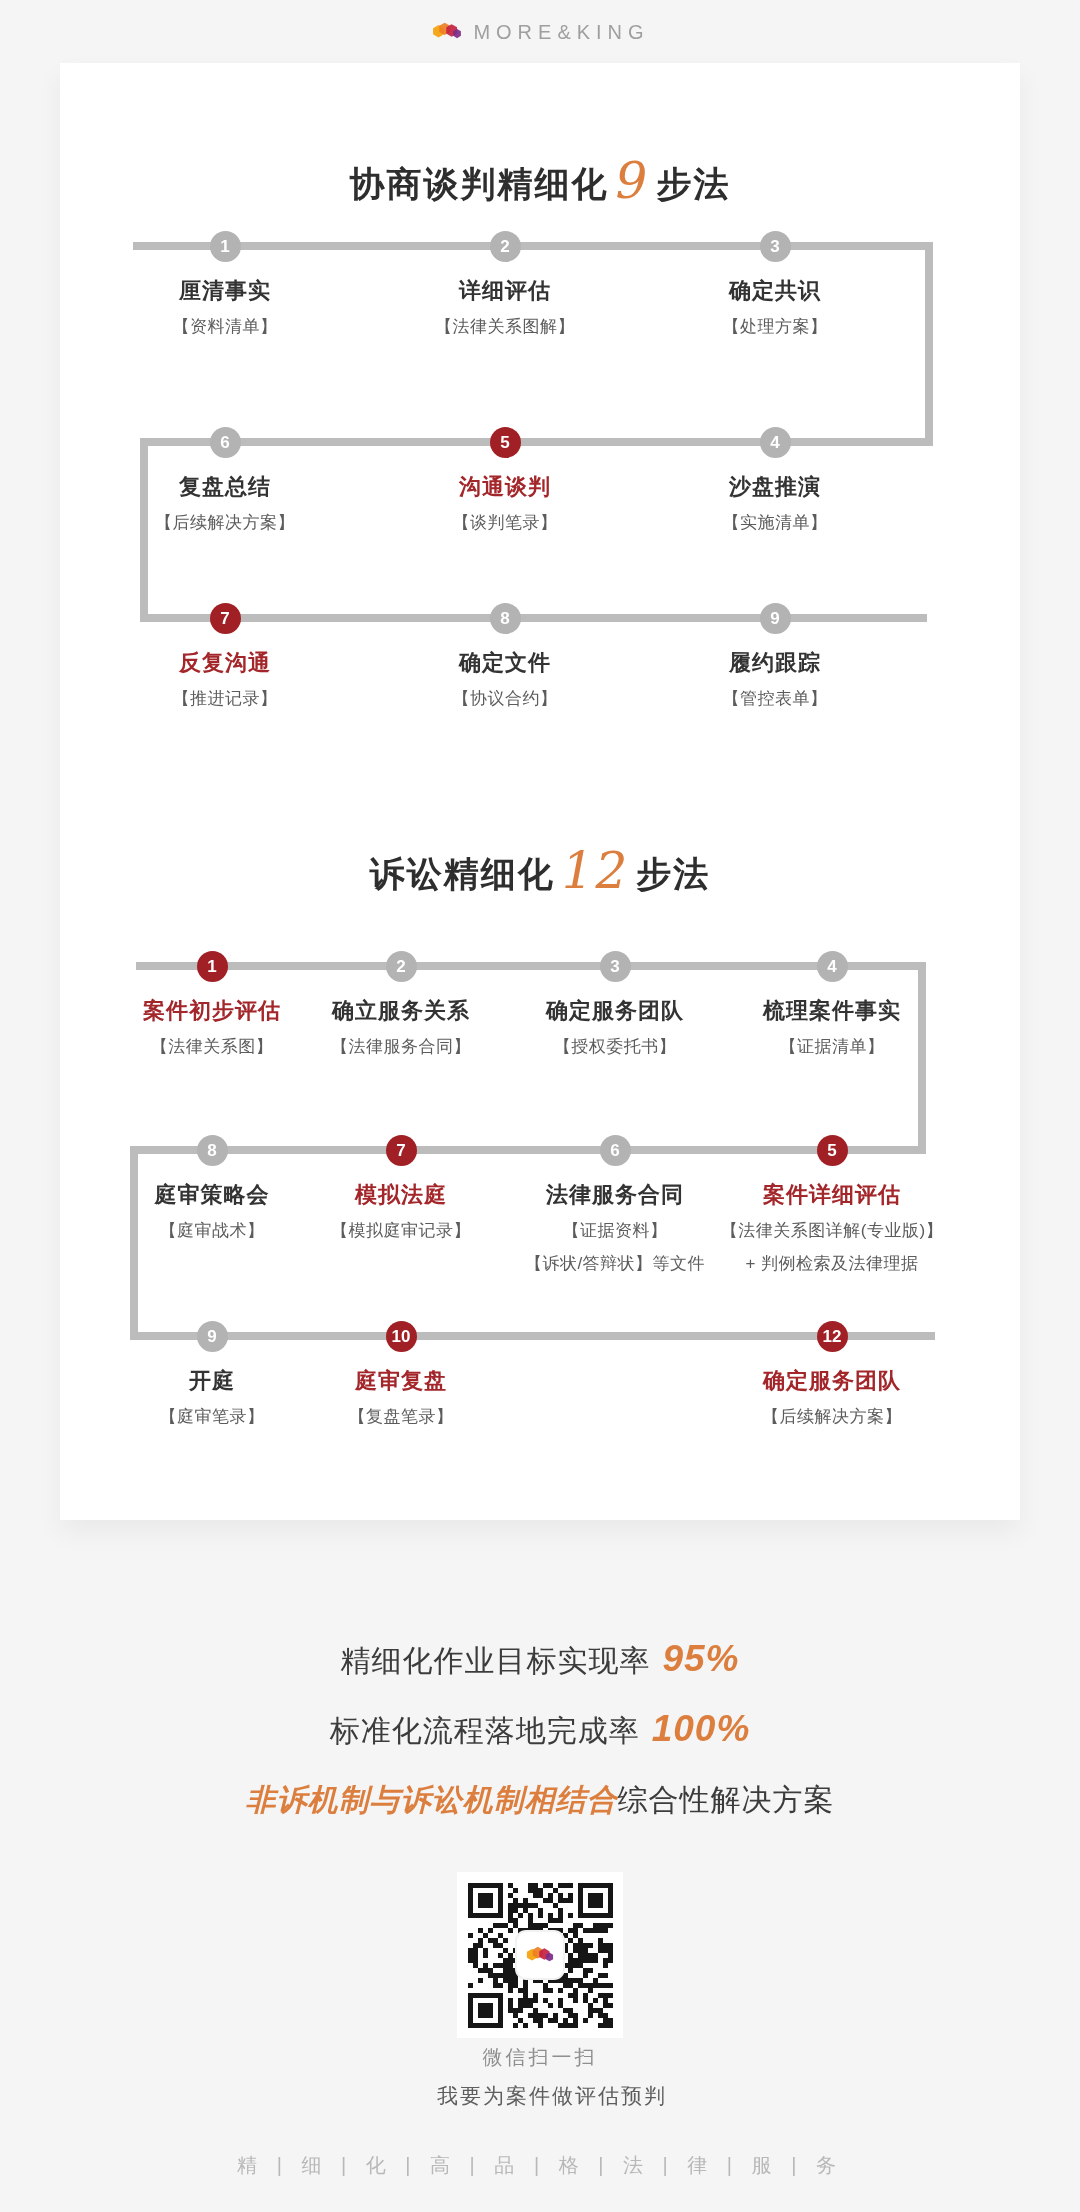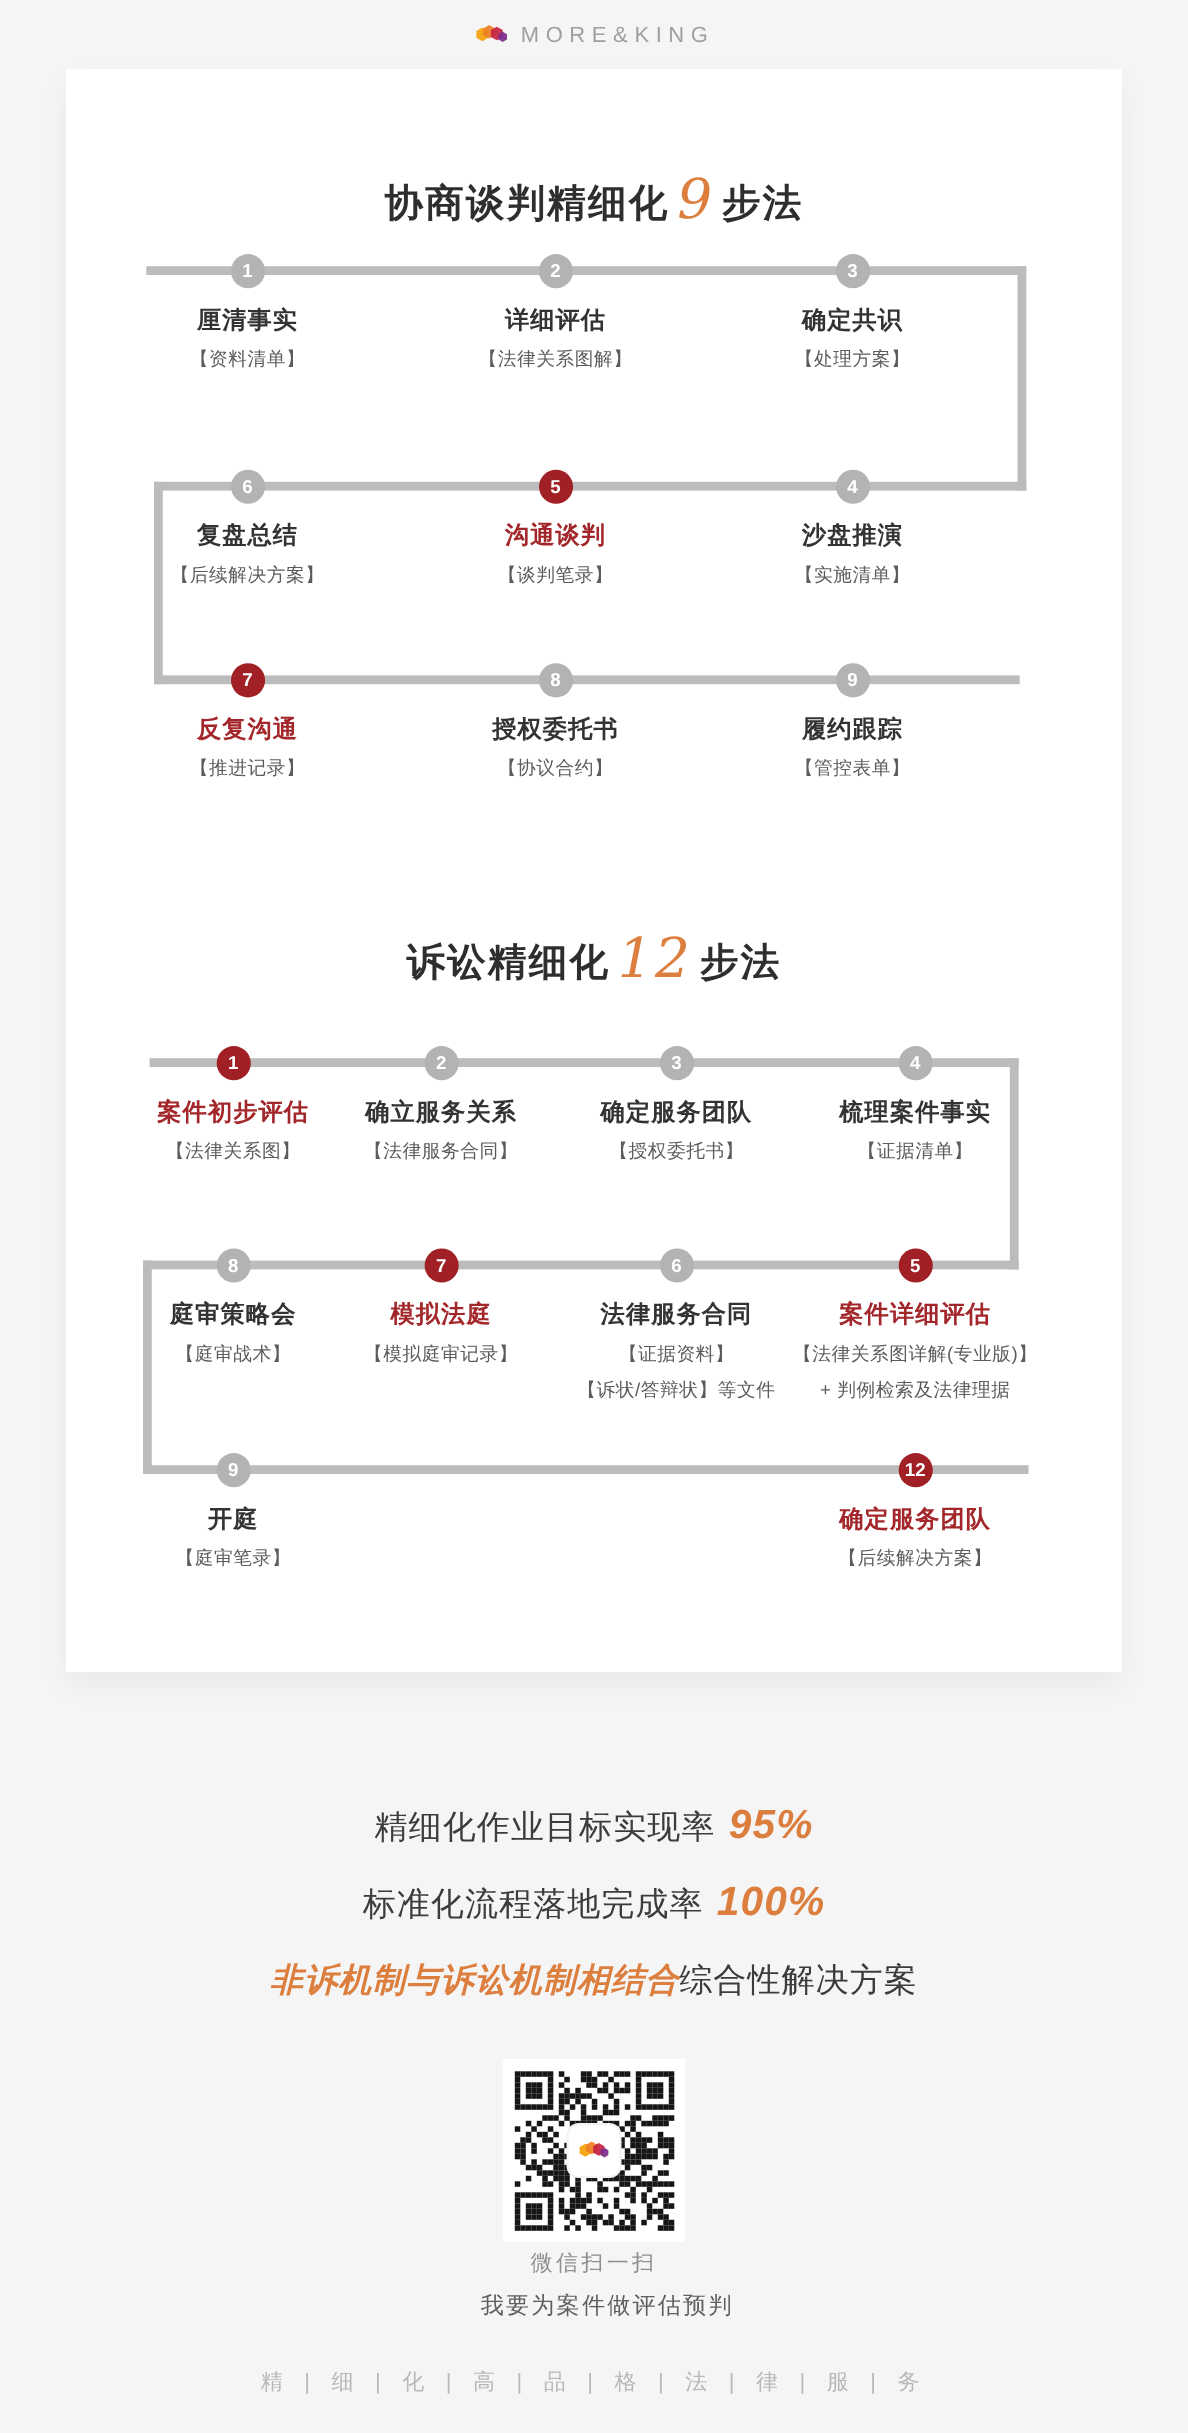--- a/index.html
+++ b/index.html
@@ -111,21 +111,21 @@
     <div class="slabel">【实施清单】</div>
   </div>
 
   <div class="step red" style="left:15px;top:540px;">
     <div class="dot">7</div>
     <div class="sname">反复沟通</div>
     <div class="slabel">【推进记录】</div>
   </div>
   <div class="step" style="left:295px;top:540px;">
     <div class="dot">8</div>
-    <div class="sname">授权委托书</div>
+    <div class="sname">确定文件</div>
     <div class="slabel">【协议合约】</div>
   </div>
   <div class="step" style="left:565px;top:540px;">
     <div class="dot">9</div>
     <div class="sname">履约跟踪</div>
     <div class="slabel">【管控表单】</div>
   </div>
 
   <h2 class="sec-title" style="top:782px;">
     <span>诉讼精细化</span>
@@ -180,20 +180,25 @@
     <div class="dot">5</div>
     <div class="sname">案件详细评估</div>
     <div class="slabel">【法律关系图详解(专业版)】</div>
     <div class="slabel">+ 判例检索及法律理据</div>
   </div>
 
   <div class="step" style="left:2px;top:1258px;">
     <div class="dot">9</div>
     <div class="sname">开庭</div>
     <div class="slabel">【庭审笔录】</div>
+  </div>
+  <div class="step red" style="left:191px;top:1258px;">
+    <div class="dot">10</div>
+    <div class="sname">庭审复盘</div>
+    <div class="slabel">【复盘笔录】</div>
   </div>
   <div class="step red" style="left:622px;top:1258px;">
     <div class="dot">12</div>
     <div class="sname">确定服务团队</div>
     <div class="slabel">【后续解决方案】</div>
   </div>
 
 </div>
 
 <div class="stat" style="top:1638px;">

